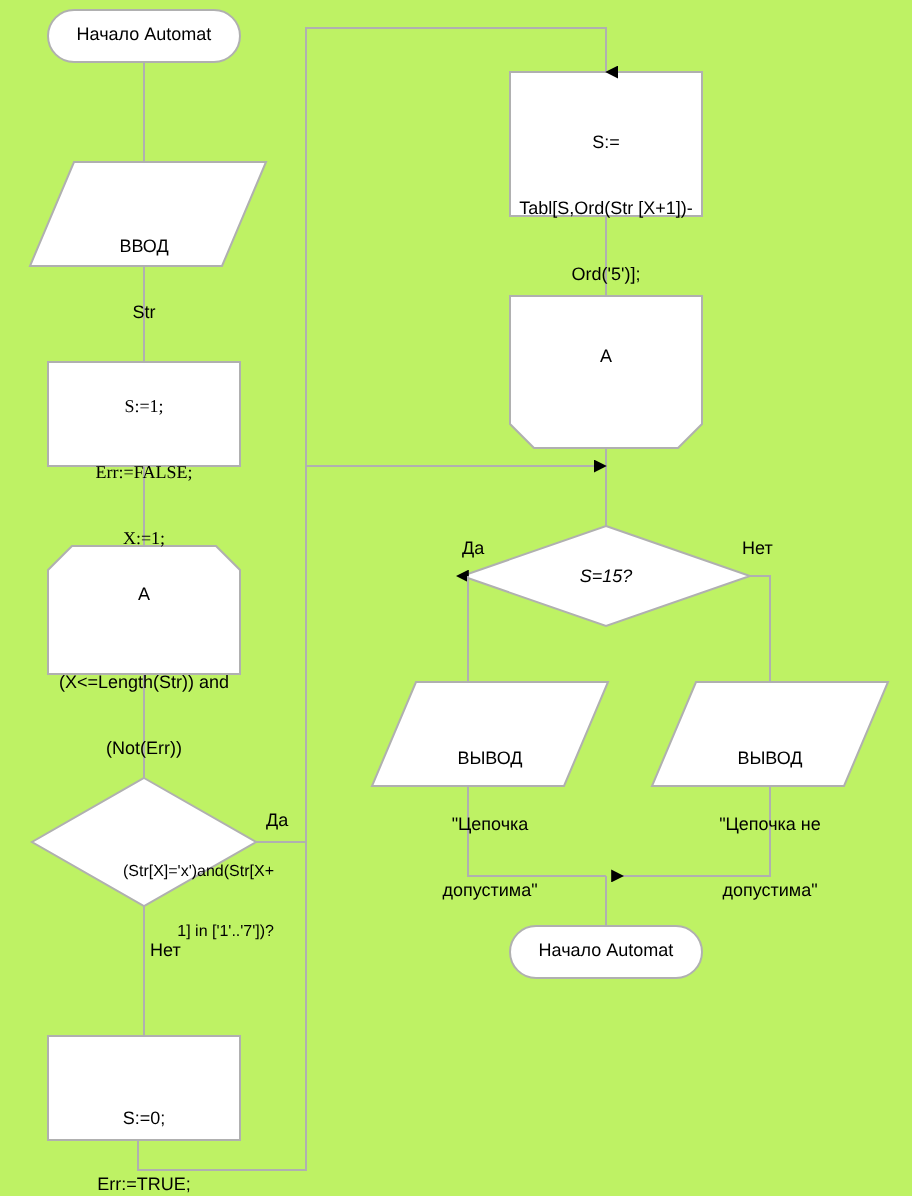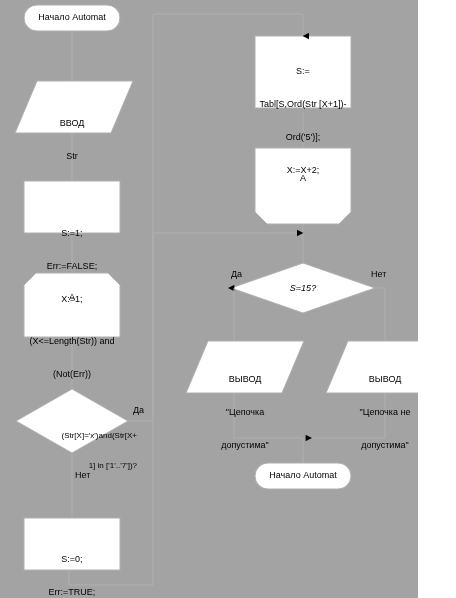--- a/index.html
+++ b/index.html
@@ -5,23 +5,23 @@
   html, body {
     margin: 0;
     padding: 0;
     background: #ffffff;
   }
   body {
     font-family: "Liberation Sans", sans-serif;
   }
   #flowchart-canvas {
     position: relative;
-    width: 418px;
+    width: 456px;
     height: 598px;
-    background: #a3a3a3;
+    background: #bef264;
     overflow: hidden;
   }
   #flowchart-svg {
     position: absolute;
     left: 0;
     top: 0;
     width: 456px;
     height: 598px;
   }
   .shape-text {
@@ -130,21 +130,21 @@
     </g>
   </svg>
 
   <div class="shape-text" style="left:24px; top:12px; width:96px;">Начало Automat</div>
 
   <div class="shape-text" style="left:24px; top:96px; width:96px;">
     <div>ВВОД</div>
     <div>Str</div>
   </div>
 
-  <div class="shape-text" style="left:24px; top:206px; width:96px;">
+  <div class="shape-text" style="left:24px; top:176px; width:96px;font-family:Liberation Serif, serif;">
     <div>S:=1;</div>
     <div>Err:=FALSE;</div>
     <div>X:=1;</div>
   </div>
 
   <div class="shape-text" style="left:24px; top:292px; width:96px;">A</div>
   <div class="shape-text" style="left:8px; top:314px; width:128px;">
     <div>(X&lt;=Length(Str)) and</div>
     <div>(Not(Err))</div>
   </div>
@@ -156,21 +156,20 @@
 
   <div class="shape-text" style="left:24px; top:532px; width:96px;">
     <div>S:=0;</div>
     <div>Err:=TRUE;</div>
   </div>
 
   <div class="shape-text" style="left:247px; top:44px; width:112px;">
     <div>S:=</div>
     <div>Tabl[S,Ord(Str [X+1])-</div>
     <div>Ord('5')];</div>
-    <div>X:=X+2;</div>
   </div>
 
   <div class="shape-text" style="left:255px; top:173px; width:96px;">A</div>
 
   <div class="shape-text" style="left:263px; top:283px; width:80px;font-style:italic;">S=15?</div>
 
   <div class="shape-text" style="left:197px; top:352px; width:96px;">
     <div>ВЫВОД</div>
     <div>"Цепочка</div>
     <div>допустима"</div>

